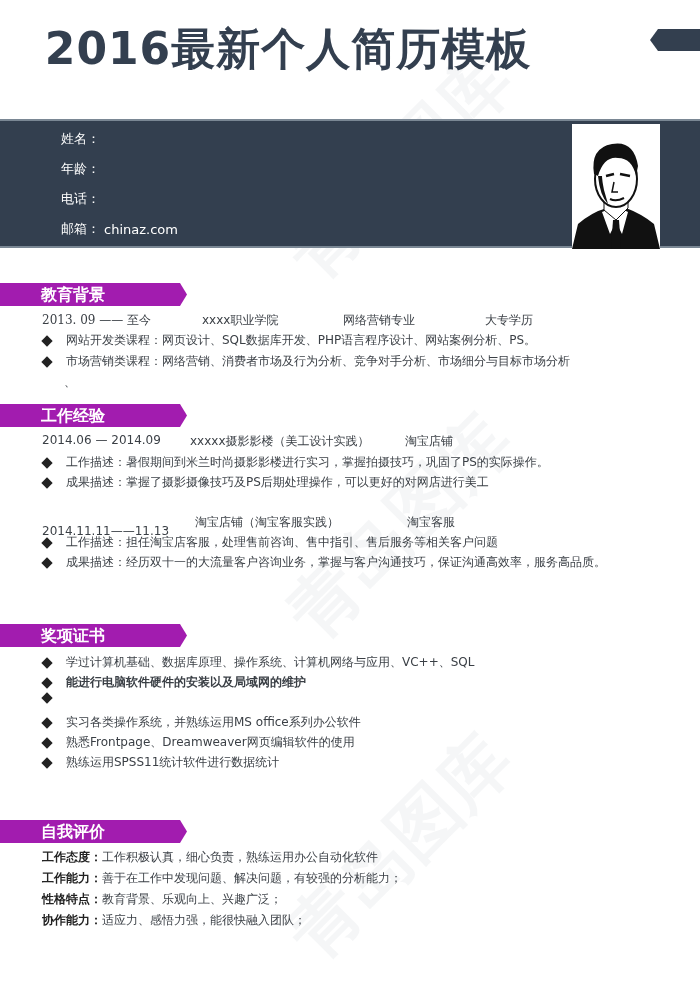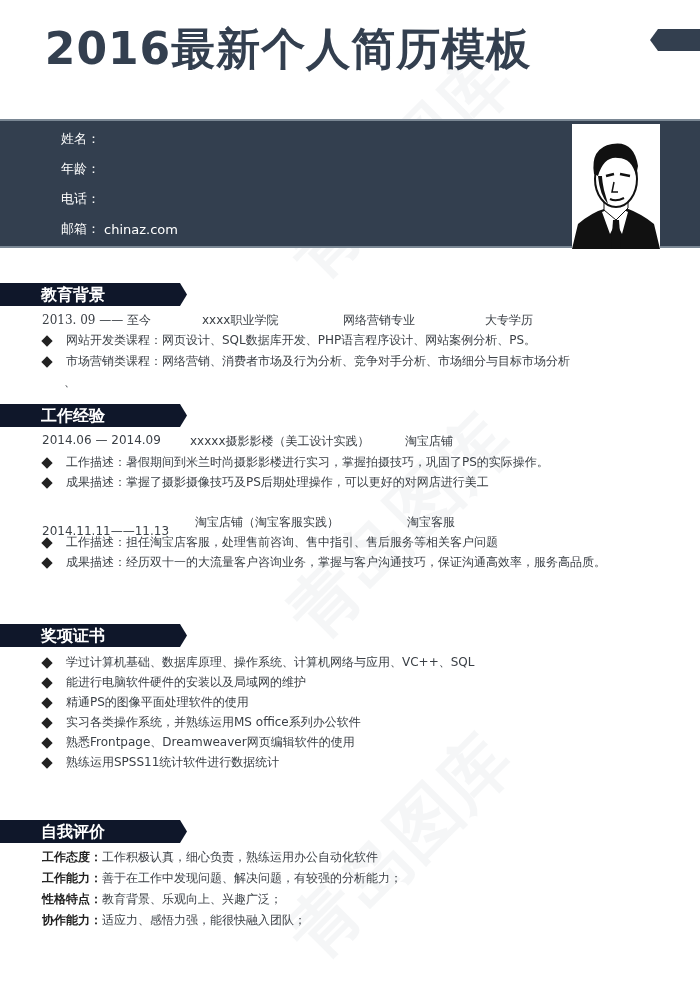--- a/index.html
+++ b/index.html
@@ -26,21 +26,21 @@
     display: flex; align-items: center;
   }
   .profile-row .label { margin-right: 4px; }
   .photo {
     position: absolute; left: 572px; top: 3px; width: 88px; height: 125px;
     background: #ffffff; overflow: hidden;
   }
 
   .section-banner {
     position: absolute; left: 0; width: 187px; height: 23px;
-    background: #0f172a;
+    background: #a21caf;
     clip-path: polygon(0 0, 180px 0, 187px 50%, 180px 100%, 0 100%);
     color: #ffffff; font-weight: bold; font-size: 16px;
     padding-left: 41px; line-height: 23px;
   }
 
   .line {
     position: absolute; font-size: 12px; color: #3a3f45; white-space: nowrap;
   }
   .bullet-line { left: 42px; display: flex; align-items: center; }
   .bullet {
@@ -147,27 +147,26 @@
 <div class="line bullet-line" style="top:554px;">
   <span class="bullet"></span>
   <span>成果描述：经历双十一的大流量客户咨询业务，掌握与客户沟通技巧，保证沟通高效率，服务高品质。</span>
 </div>
 
 <div class="section-banner" style="top:624px;">奖项证书</div>
 <div class="line bullet-line" style="top:654px;">
   <span class="bullet"></span>
   <span>学过计算机基础、数据库原理、操作系统、计算机网络与应用、VC++、SQL</span>
 </div>
-<div class="line bullet-line" style="top:674px;">
+<div class="line bullet-line" style="top:674px;font-weight:bold;">
   <span class="bullet"></span>
   <span>能进行电脑软件硬件的安装以及局域网的维护</span>
 </div>
 <div class="line bullet-line" style="top:694px;">
   <span class="bullet"></span>
-  <span>精通PS的图像平面处理软件的使用</span>
 </div>
 <div class="line bullet-line" style="top:714px;">
   <span class="bullet"></span>
   <span>实习各类操作系统，并熟练运用MS office系列办公软件</span>
 </div>
 <div class="line bullet-line" style="top:734px;">
   <span class="bullet"></span>
   <span>熟悉Frontpage、Dreamweaver网页编辑软件的使用</span>
 </div>
 <div class="line bullet-line" style="top:754px;">

